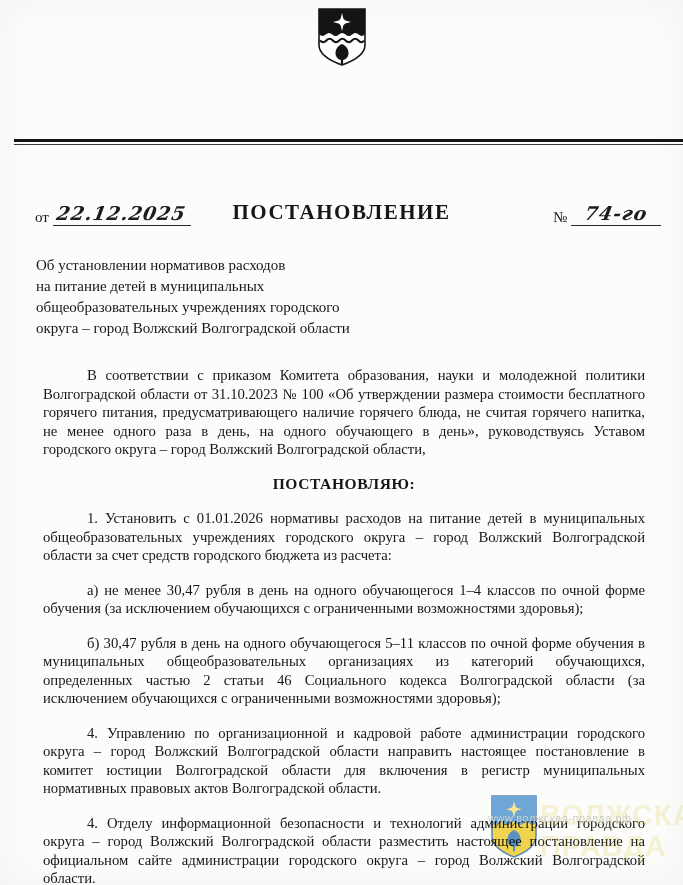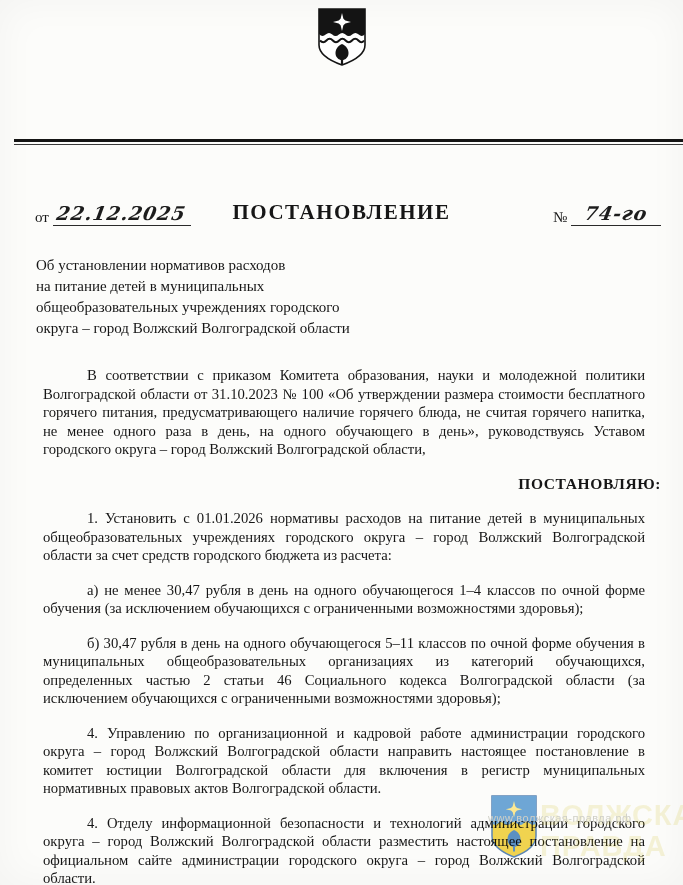--- a/index.html
+++ b/index.html
@@ -17,21 +17,21 @@
   .meta-num{position:absolute;left:553px;top:202px;font-size:15px;}
   .uline{display:inline-block;border-bottom:1.5px solid #2a2a2a;text-align:center;padding-bottom:1px;vertical-align:bottom;}
   .uline.date{width:138px;}
   .uline.num{width:90px;}
   .hand{display:inline-block;font-family:"DejaVu Serif",serif;font-style:italic;font-weight:bold;
         font-size:19px;transform:skewX(-10deg);letter-spacing:1px;color:#1c1c1c;}
   .subject{position:absolute;left:36px;top:255px;width:470px;font-size:15px;line-height:21px;white-space:pre-line;}
   .body-text{position:absolute;left:27px;top:350px;width:634px;font-size:14.7px;line-height:18.5px;
         text-align:justify;}
   .body-text p{margin:16px;text-indent:44px;}
-  .body-text p.resolve{font-weight:bold;text-indent:0;margin:13px 0 15px 0;font-size:15.5px;letter-spacing:0.6px;text-align:right;}
+  .body-text p.resolve{font-weight:bold;text-indent:0;margin:13px 0 15px 0;font-size:15.5px;letter-spacing:0.6px;text-align:center;}
   .wm-bigtext{position:absolute;left:540px;top:800px;width:150px;font-family:"Liberation Sans",sans-serif;
         font-weight:bold;font-size:29px;line-height:31px;color:#c8b400;opacity:0.14;letter-spacing:1px;}
   .wm-logo{position:absolute;left:489px;top:794px;mix-blend-mode:multiply;opacity:0.9;}
   .wm-url{position:absolute;left:488px;top:812px;font-family:"Liberation Sans",sans-serif;
         font-size:11px;color:#cfcfc6;letter-spacing:0.5px;}
 </style>
 </head>
 <body>
 
 <div class="page">

